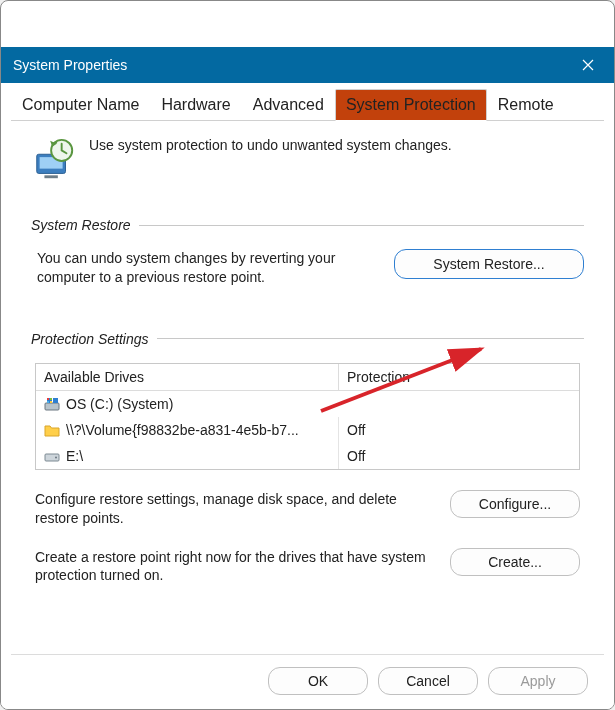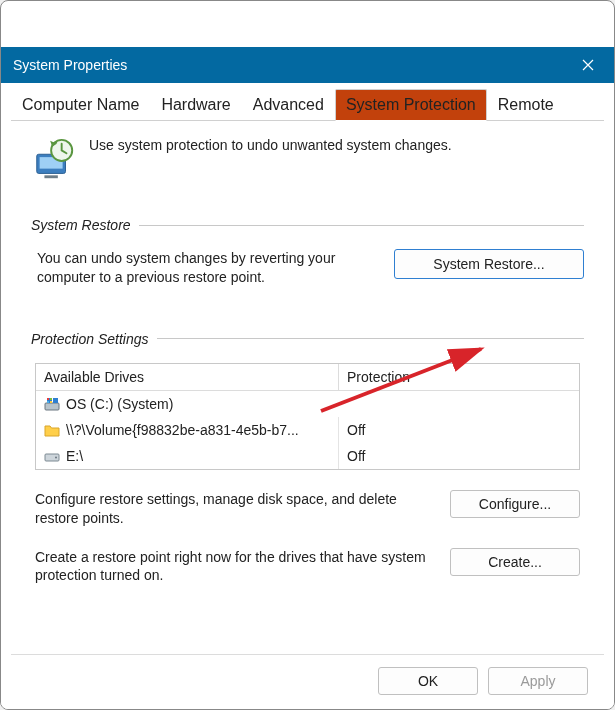--- a/index.html
+++ b/index.html
@@ -16,21 +16,21 @@
     .tab:not(.active) { border: 1px solid transparent; }
     .content { flex: 1; padding: 16px 20px 10px 20px; font-size: 14px; color: #222; position: relative; }
     .intro-row { display: flex; gap: 12px; align-items: flex-start; margin-bottom: 34px; }
     .intro-icon { width: 46px; height: 46px; flex-shrink: 0; }
     .groupbox { margin-bottom: 18px; }
     .group-header { display: flex; align-items: center; margin-bottom: 16px; font-style: italic; }
     .group-header .label { font-size: 14px; color: #222; margin-right: 8px; white-space: nowrap; }
     .group-header .line { flex: 1; height: 1px; background: #c8c8c8; }
     .restore-row { display: flex; gap: 18px; align-items: flex-start; margin-bottom: 18px; padding-left: 6px; }
     .restore-text { flex: 1; line-height: 1.35; }
-    .btn { height: 28px; min-width: 90px; padding: 0 14px; font-size: 14px; background: #fdfdfd; border: 1px solid #c0c0c0; border-radius: 3px; cursor: pointer; color: #222; }
+    .btn { height: 28px; min-width: 90px; padding: 0 14px; font-size: 14px; background: #fdfdfd; border: 1px solid #c0c0c0; border-radius: 12px; cursor: pointer; color: #222; }
     .btn.primary-out { border: 1px solid #2f7fd1; width: 190px; height: 30px; }
     .btn.disabled { color: #9a9a9a; cursor: default; }
     .arrow { position: absolute; pointer-events: none; }
     .drives-box { border: 1px solid #c8c8c8; margin: 0 4px 20px 4px; }
     .drives-header, .drives-row { display: flex; font-size: 14px; }
     .drives-header { border-bottom: 1px solid #dcdcdc; background: #fff; }
     .drives-header .col, .drives-row .col { padding: 5px 8px; }
     .col-drive { flex: 0 0 302px; overflow: hidden; white-space: nowrap; text-overflow: ellipsis; display: flex; align-items: center; gap: 6px; }
     .col-prot { flex: 1; border-left: 1px solid #e4e4e4; }
     .drives-header .col-prot { border-left: 1px solid #dcdcdc; }
@@ -166,17 +166,18 @@
           <div class="action-text">Create a restore point right now for the drives that have system protection turned on.</div>
           <button class="btn">Create...</button>
         </div>
 
       </div>
 
     </div>
 
     <div class="footer">
       <button class="btn">OK</button>
+      <button class="btn">Cancel</button>
       <button class="btn disabled">Apply</button>
     </div>
 
   </div>
 </div>
 
 </body></html>

